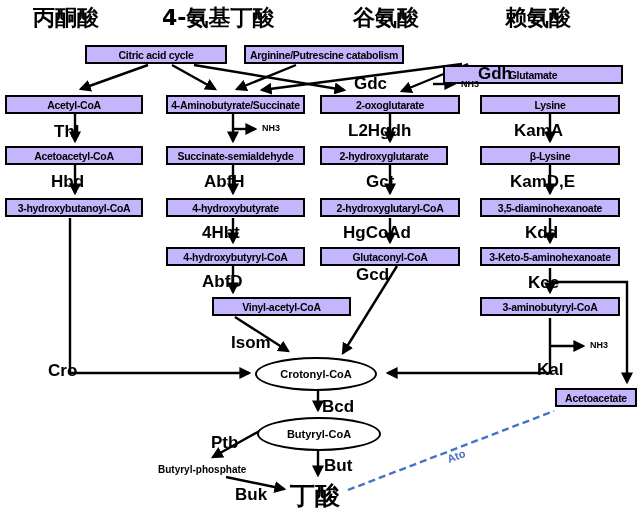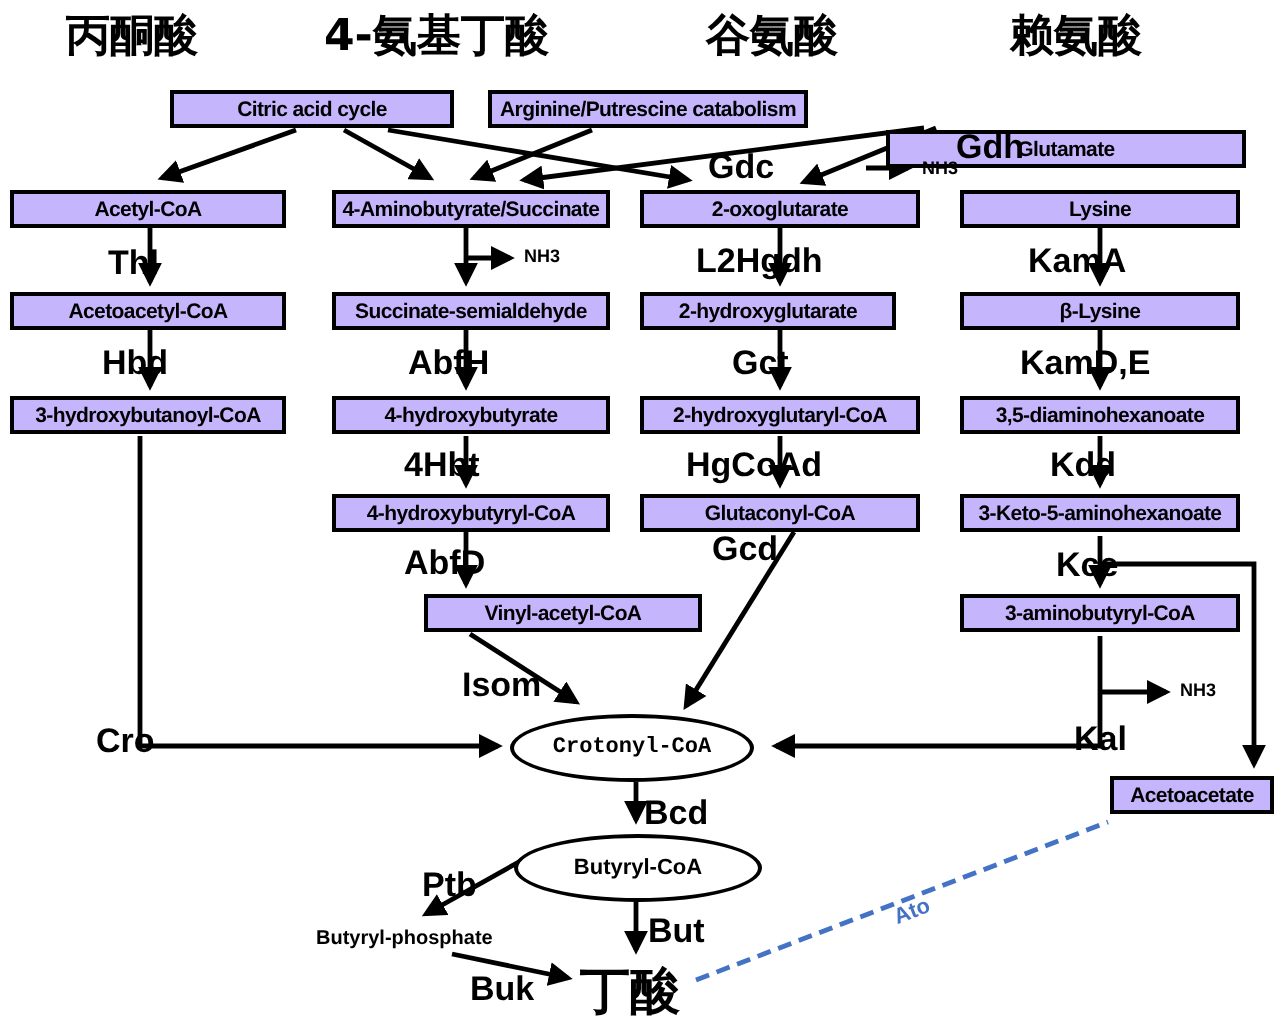--- a/index.html
+++ b/index.html
@@ -115,21 +115,21 @@
   <div class="box" style="left:480px;top:297px;width:140px;">3-aminobutyryl-CoA</div>
   <div class="box" style="left:555px;top:388px;width:82px;">Acetoacetate</div>
   <div class="enz" style="left:514px;top:121px;">KamA</div>
   <div class="enz" style="left:510px;top:172px;">KamD,E</div>
   <div class="enz" style="left:525px;top:223px;">Kdd</div>
   <div class="enz" style="left:528px;top:273px;">Kce</div>
   <div class="nh3" style="left:590px;top:340px;">NH3</div>
   <div class="enz" style="left:537px;top:360px;">Kal</div>
   <div class="ato" style="left:447px;top:450px;">Ato</div>
 
-  <div class="ellipse" style="left:255px;top:357px;width:122px;height:34px;font-family:Liberation Mono, monospace;">Crotonyl-CoA</div>
+  <div class="ellipse" style="left:255px;top:357px;width:122px;height:34px;">Crotonyl-CoA</div>
   <div class="enz" style="left:322px;top:397px;">Bcd</div>
   <div class="ellipse" style="left:257px;top:417px;width:124px;height:34px;">Butyryl-CoA</div>
   <div class="enz" style="left:324px;top:456px;">But</div>
   <div class="enz" style="left:211px;top:433px;">Ptb</div>
   <div class="small-label" style="left:158px;top:464px;">Butyryl-phosphate</div>
   <div class="enz" style="left:235px;top:485px;">Buk</div>
   <div class="big-product" style="left:290px;top:479px;">丁酸</div>
 
 </div>
 

